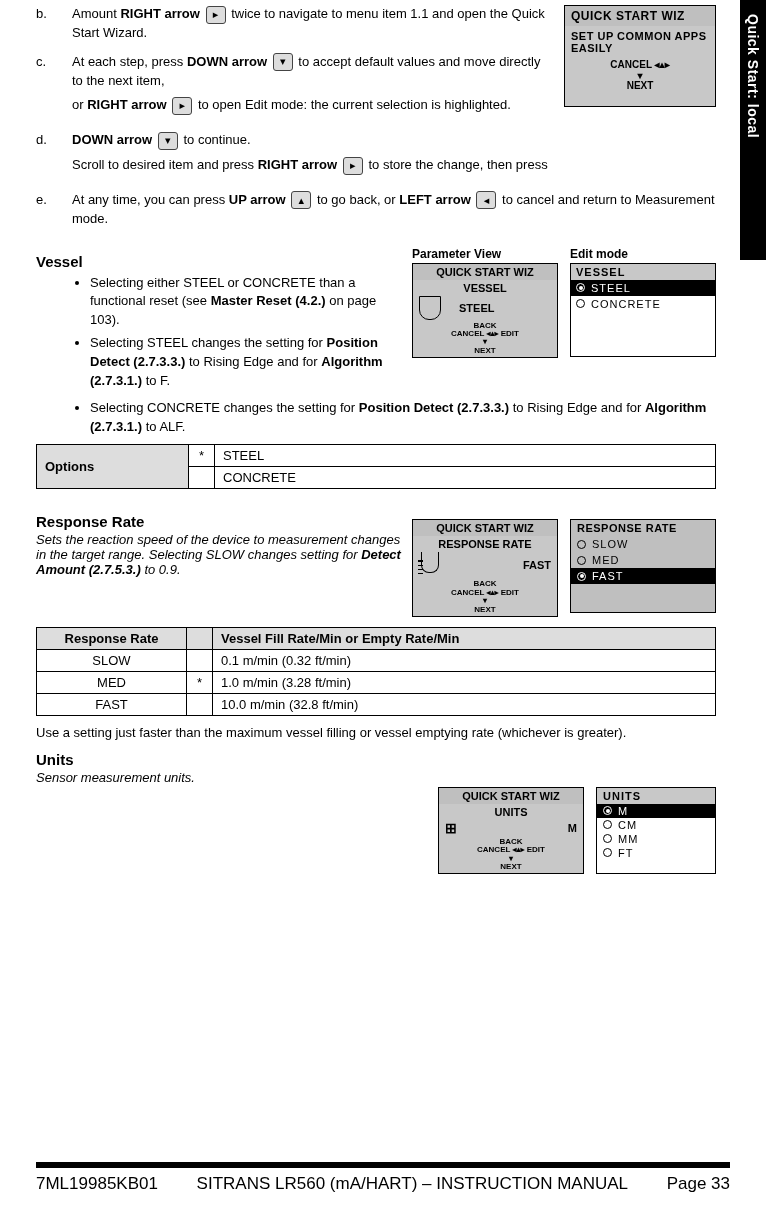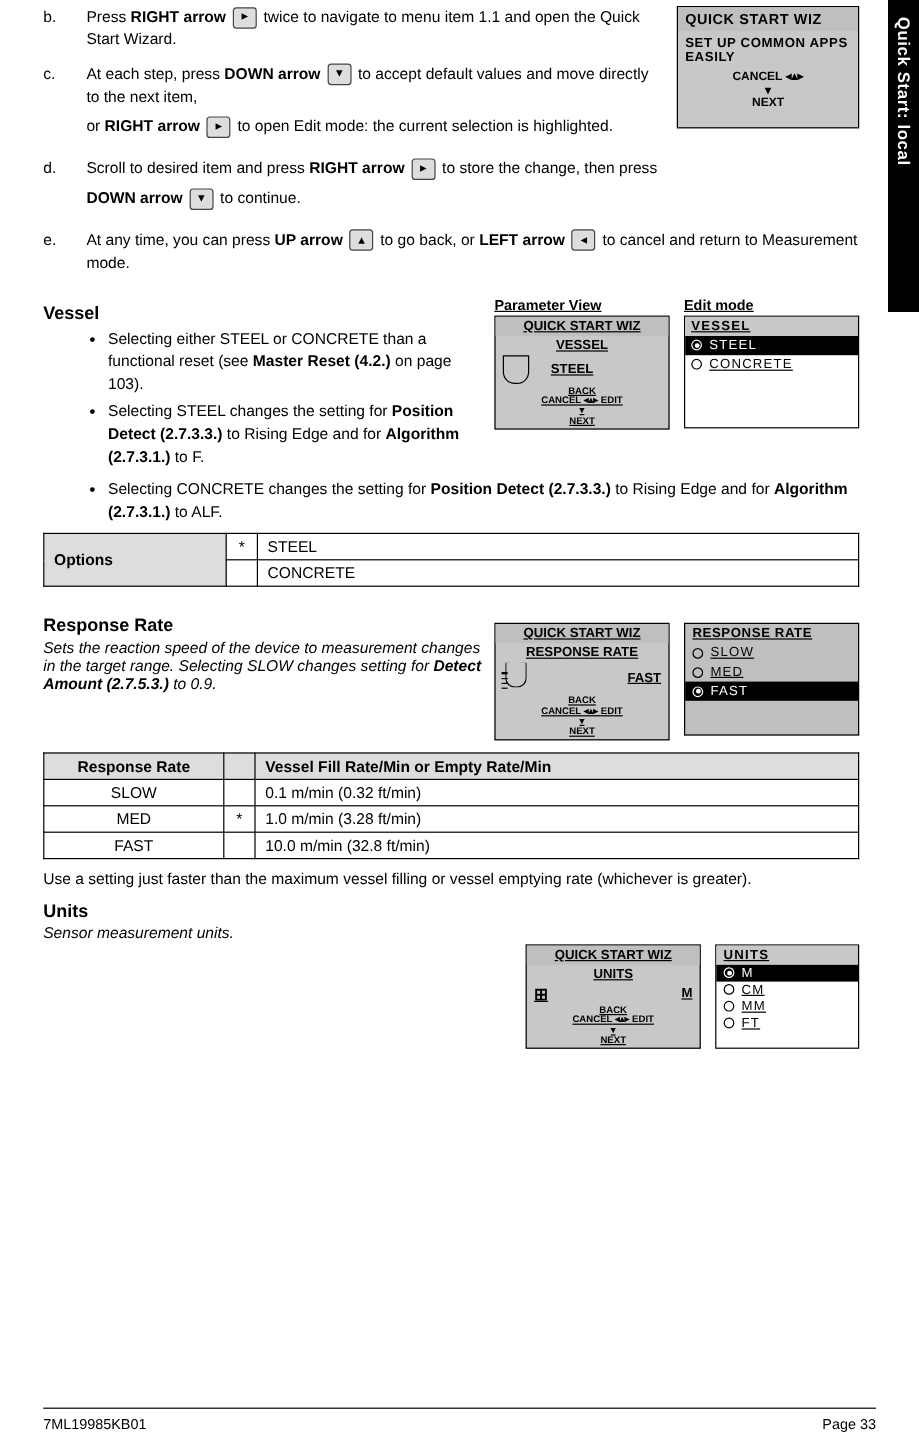--- a/index.html
+++ b/index.html
@@ -188,21 +188,21 @@
     border: 1px solid #000;
     font-size: 13px;
     padding: 3px 8px;
     text-align: left;
     vertical-align: middle;
   }
   .opts-table th { background: #ddd; font-weight: bold; }
   .opts-table .narrow { width: 26px; text-align: center; }
   .section-block { display: flex; align-items: flex-start; margin-top: 16px; }
   .section-block .textcol { flex: 1; padding-right: 10px; }
-  .section-block .panelscol { display: flex; gap: 12px; text-decoration: underline; }
+  .section-block .panelscol { display: flex; gap: 12px; }
   .tank-icon {
     width: 24px; height: 26px;
     position: relative;
   }
   .tank-icon::before {
     content: "";
     position: absolute;
     left: 2px; top: 0;
     width: 16px; height: 20px;
     border: 1.5px solid #000;
@@ -283,43 +283,43 @@
     display: flex;
     align-items: center;
     letter-spacing: 1px;
   }
   .units-edit .ue-row.sel { background: #000; color: #fff; }
   .footer {
     position: absolute;
     bottom: 14px;
     left: 36px;
     right: 36px;
-    border-top: 1px solid #000000;
+    border-top: 6px solid #000000;
     padding-top: 6px;
-    font-size: 12px;
+    font-size: 17px;
     display: flex;
     justify-content: space-between;
   }
 </style>
 </head>
 <body>
 
 <div class="page">
   <div class="side-tab">Quick Start: local</div>
 
   <div class="content">
 
     <div class="row-top">
       <div class="steps">
         <ol class="lettered">
 
           <li>
             <span class="letter">b.</span>
             <span class="litext">
-              <span>Press </span>
+              <span>Amount </span>
               <span class="bold">RIGHT arrow</span>
               <span class="key-icon">▸</span>
               <span> twice to navigate to menu item 1.1 and open the Quick Start Wizard.</span>
             </span>
           </li>
 
           <li>
             <span class="letter">c.</span>
             <span class="litext">
               <p>
@@ -350,29 +350,29 @@
         </div>
       </div>
     </div>
 
     <ol class="lettered">
 
       <li>
         <span class="letter">d.</span>
         <span class="litext">
           <p>
+            <span class="bold">DOWN arrow</span>
+            <span class="key-icon">▾</span>
+            <span> to continue.</span>
+          </p>
+          <p>
             <span>Scroll to desired item and press </span>
             <span class="bold">RIGHT arrow</span>
             <span class="key-icon">▸</span>
             <span> to store the change, then press </span>
-          </p>
-          <p>
-            <span class="bold">DOWN arrow</span>
-            <span class="key-icon">▾</span>
-            <span> to continue.</span>
           </p>
         </span>
       </li>
 
       <li>
         <span class="letter">e.</span>
         <span class="litext">
           <span>At any time, you can press </span>
           <span class="bold">UP arrow</span>
           <span class="key-icon">▴</span>
@@ -575,15 +575,16 @@
               <span>FT</span>
             </div>
         </div>
       </div>
     </div>
 
   </div>
 
   <div class="footer">
     <span>7ML19985KB01</span>
+    <span>SITRANS LR560 (mA/HART) – INSTRUCTION MANUAL</span>
     <span>Page 33</span>
   </div>
 </div>
 
 </body></html>

